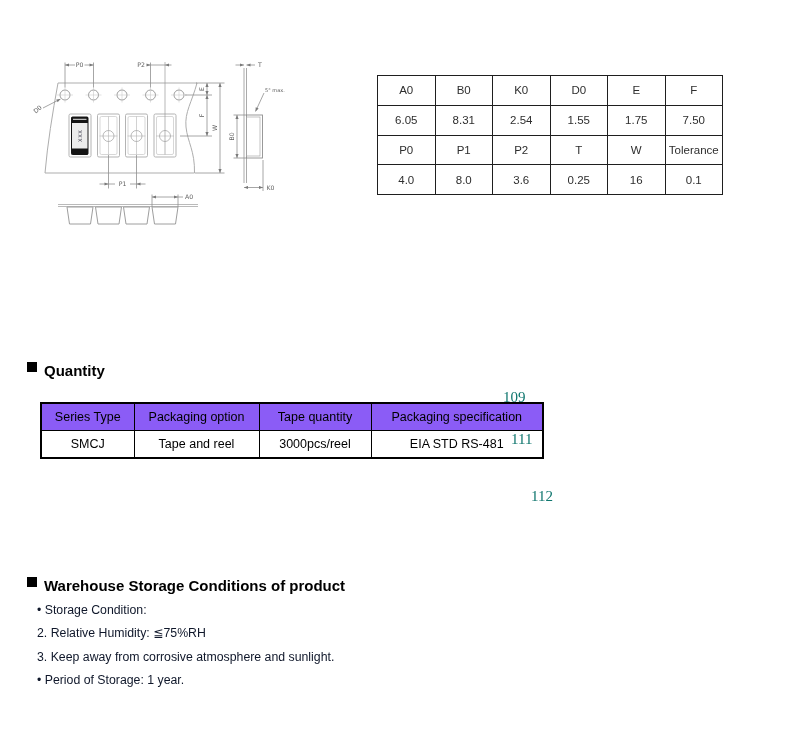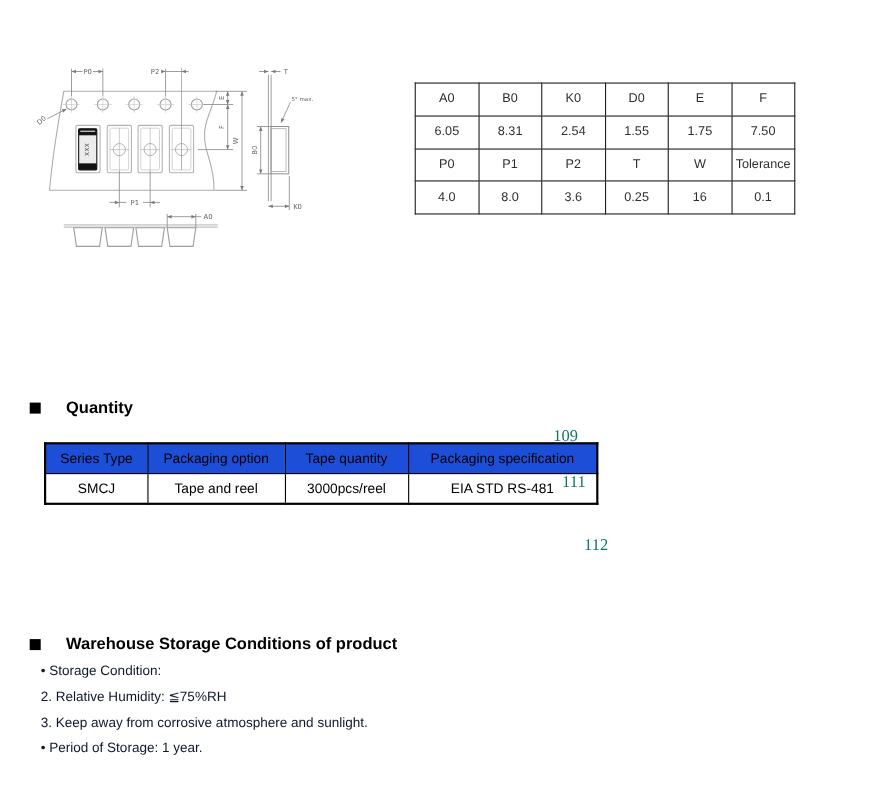--- a/index.html
+++ b/index.html
@@ -12,30 +12,30 @@
   .drawing .note{font-size:5px;}
   .drawing .mark{font-size:5.2px;fill:#333344;letter-spacing:.5px;}
 
   
   .dim-table{position:absolute;left:377px;top:75px;width:346px;height:120px;
              border-collapse:collapse;table-layout:fixed;}
   .dim-table td{border:1px solid #1f1f1f;text-align:center;vertical-align:middle;
                 font-size:11.5px;color:#2e2e2e;padding:0;}
 
   
-  .sec-head{position:absolute;display:flex;align-items:center;gap:23px;
+  .sec-head{position:absolute;display:flex;gap:7px;
             font-weight:bold;font-size:15px;color:#000;white-space:nowrap;}
   .sq{width:10px;height:10px;background:#000;flex:none;}
 
   
   .qty-table{position:absolute;left:40px;top:402px;width:502px;
              border-collapse:collapse;table-layout:fixed;border:2px solid #000;}
   .qty-table td{border:1.5px solid #000;text-align:center;vertical-align:middle;
                 font-size:12.5px;color:#000;padding:0;height:26px;}
-  .qty-table tr.hd td{background:#1d4ed8;}
+  .qty-table tr.hd td{background:#8b5cf6;}
 
   .serif-num{position:absolute;font-family:"Liberation Serif","DejaVu Serif",serif;
              font-size:15px;color:#0f766e;white-space:nowrap;}
 
   
   .storage-list{position:absolute;left:37px;top:603px;}
   .stg-row{height:16px;margin-bottom:7.4px;font-size:12.3px;color:#0f172a;white-space:nowrap;}
 </style>
 </head>
 <body>

